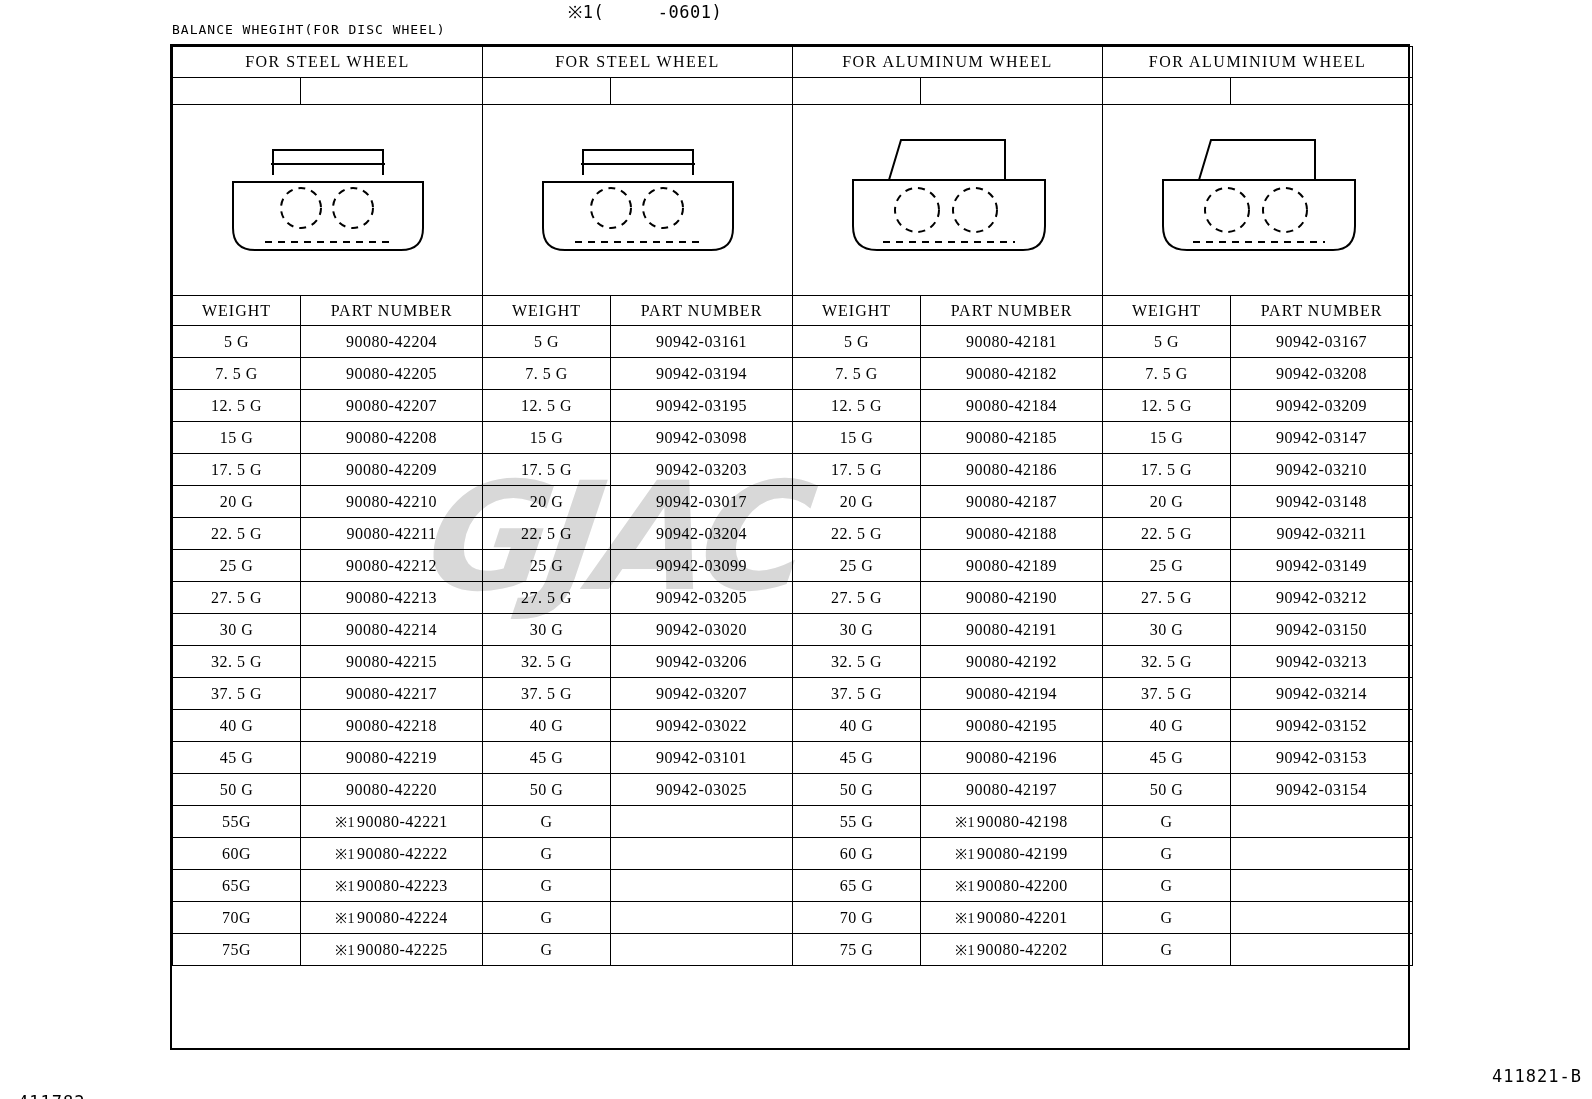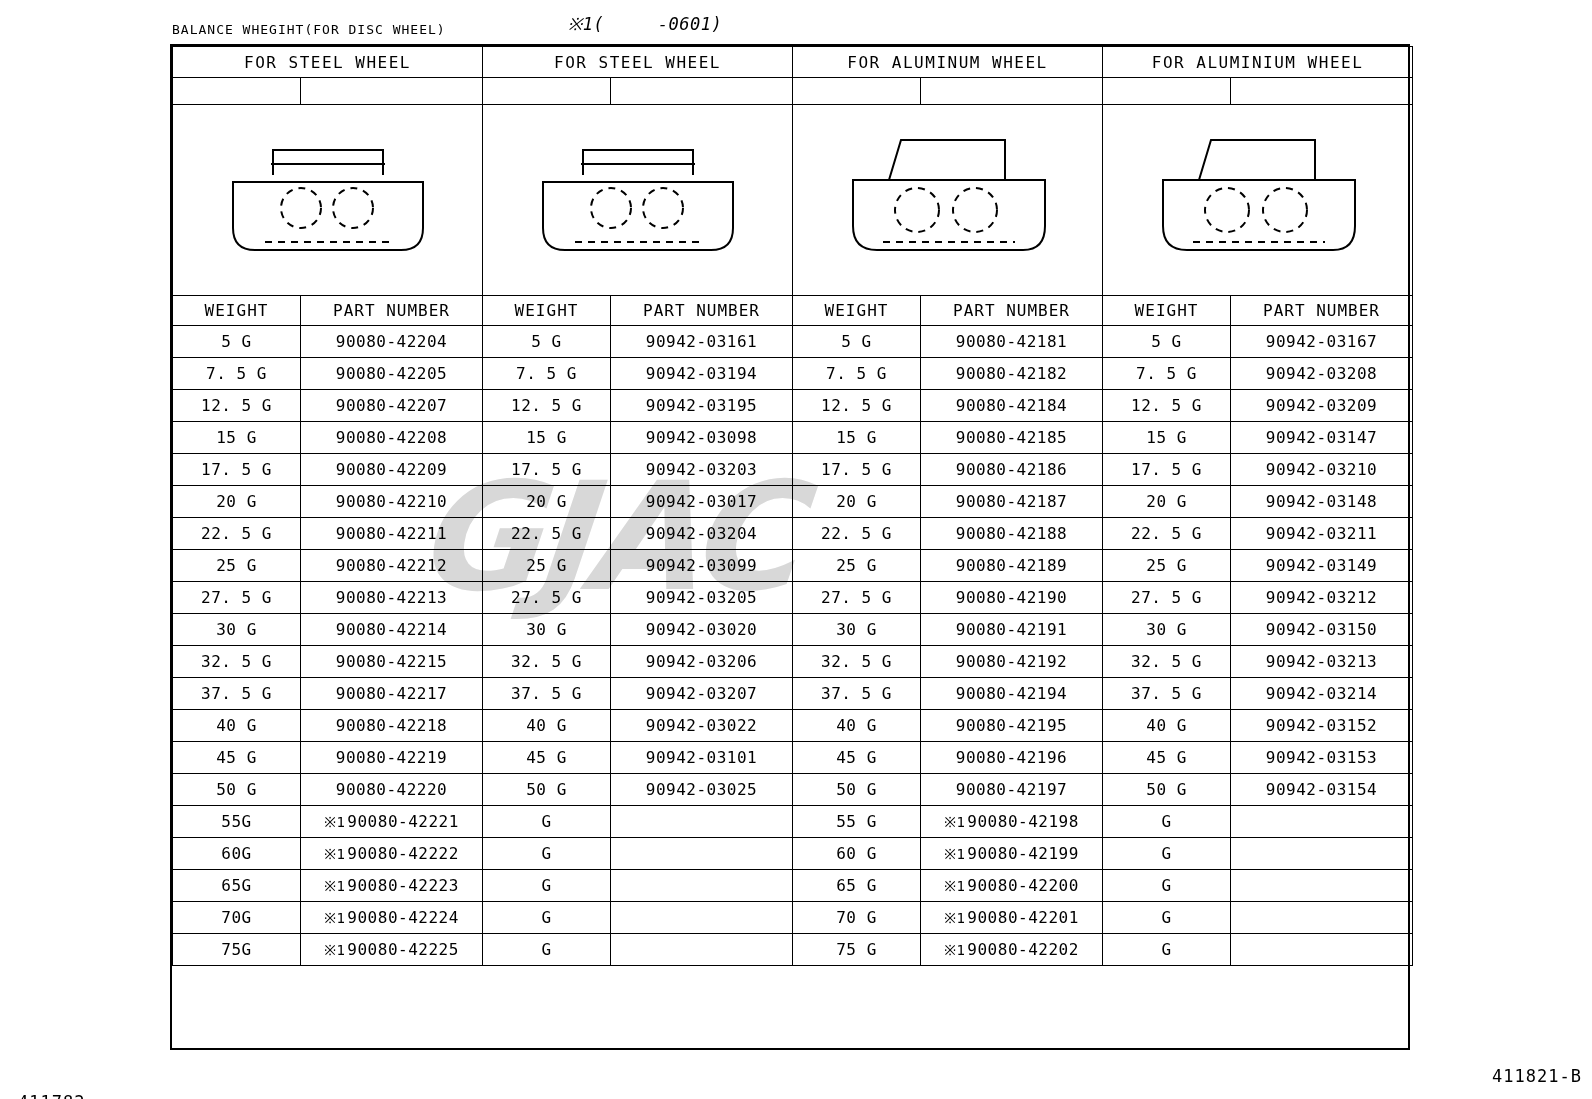--- a/index.html
+++ b/index.html
@@ -5,24 +5,23 @@
   html,body{margin:0;padding:0;}
   body{
     width:1592px;height:1099px;
     background:#ffffff;
     font-family:"DejaVu Sans Mono","Liberation Mono",monospace;
     color:#000;
     position:relative;
     overflow:hidden;
   }
   .note-top{
-    position:absolute;left:568px;top:12px;
+    position:absolute;left:568px;top:0;
     font-size:17px;letter-spacing:0.5px;
     white-space:pre;
-    font-style:italic;
   }
   .caption{
     position:absolute;left:172px;top:22px;
     font-size:13px;letter-spacing:1px;white-space:pre;
   }
   .fig-id{
     position:absolute;left:18px;top:1092px;
     font-size:17px;letter-spacing:1px;
   }
   .fig-id-right{
@@ -41,20 +40,21 @@
     position:absolute;left:170px;top:44px;
     width:1240px;height:1006px;
     border:2px solid #000;
     box-sizing:border-box;
     z-index:1;
   }
   table.main{
     border-collapse:collapse;
     width:100%;
     table-layout:fixed;
+    font-family:Liberation Serif, serif;
   }
   table.main td,table.main th{
     border:1px solid #000;
     padding:0;
     font-weight:normal;
     font-size:16px;
     text-align:center;
     vertical-align:middle;
     background:transparent;
   }

